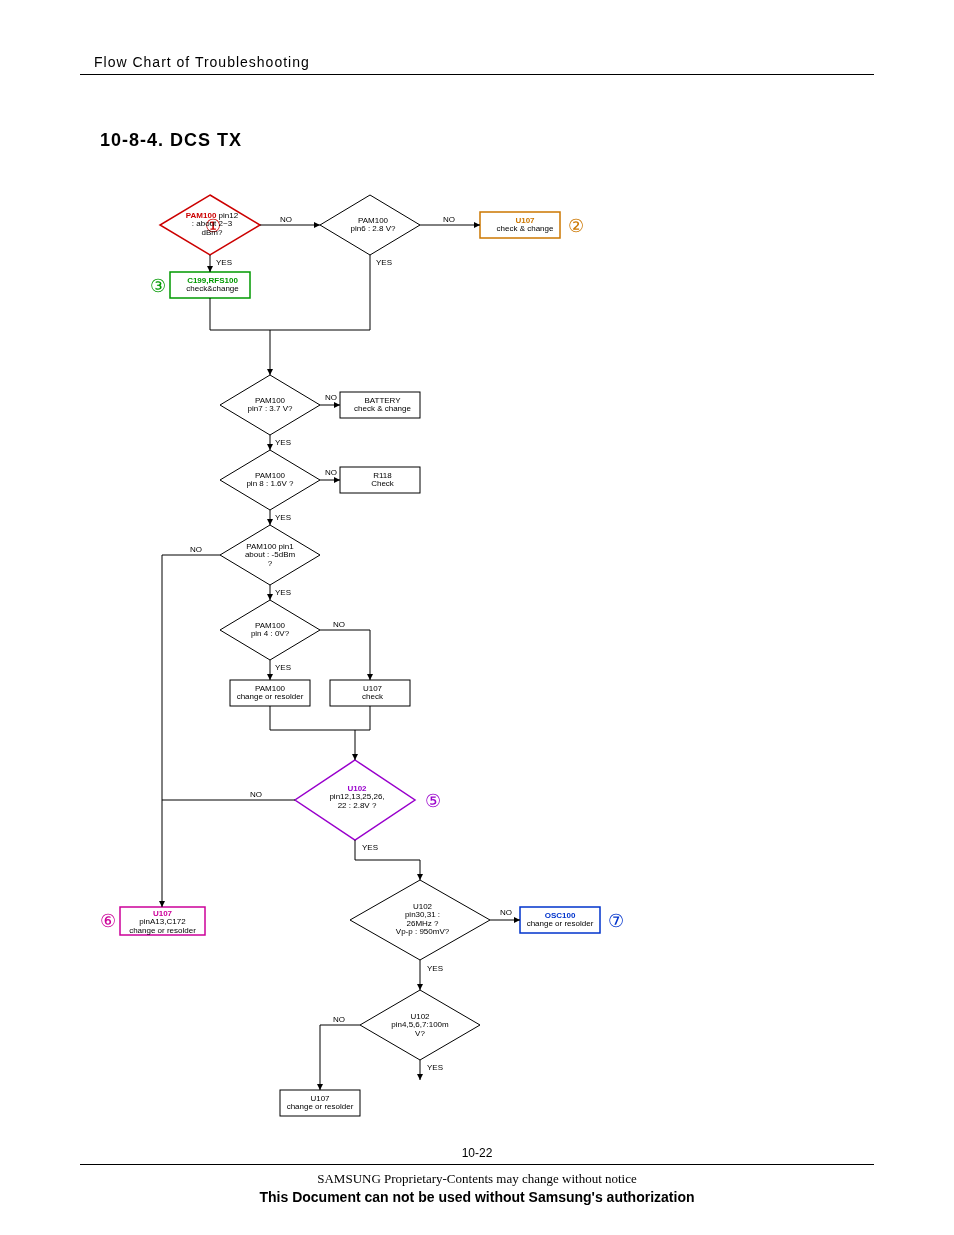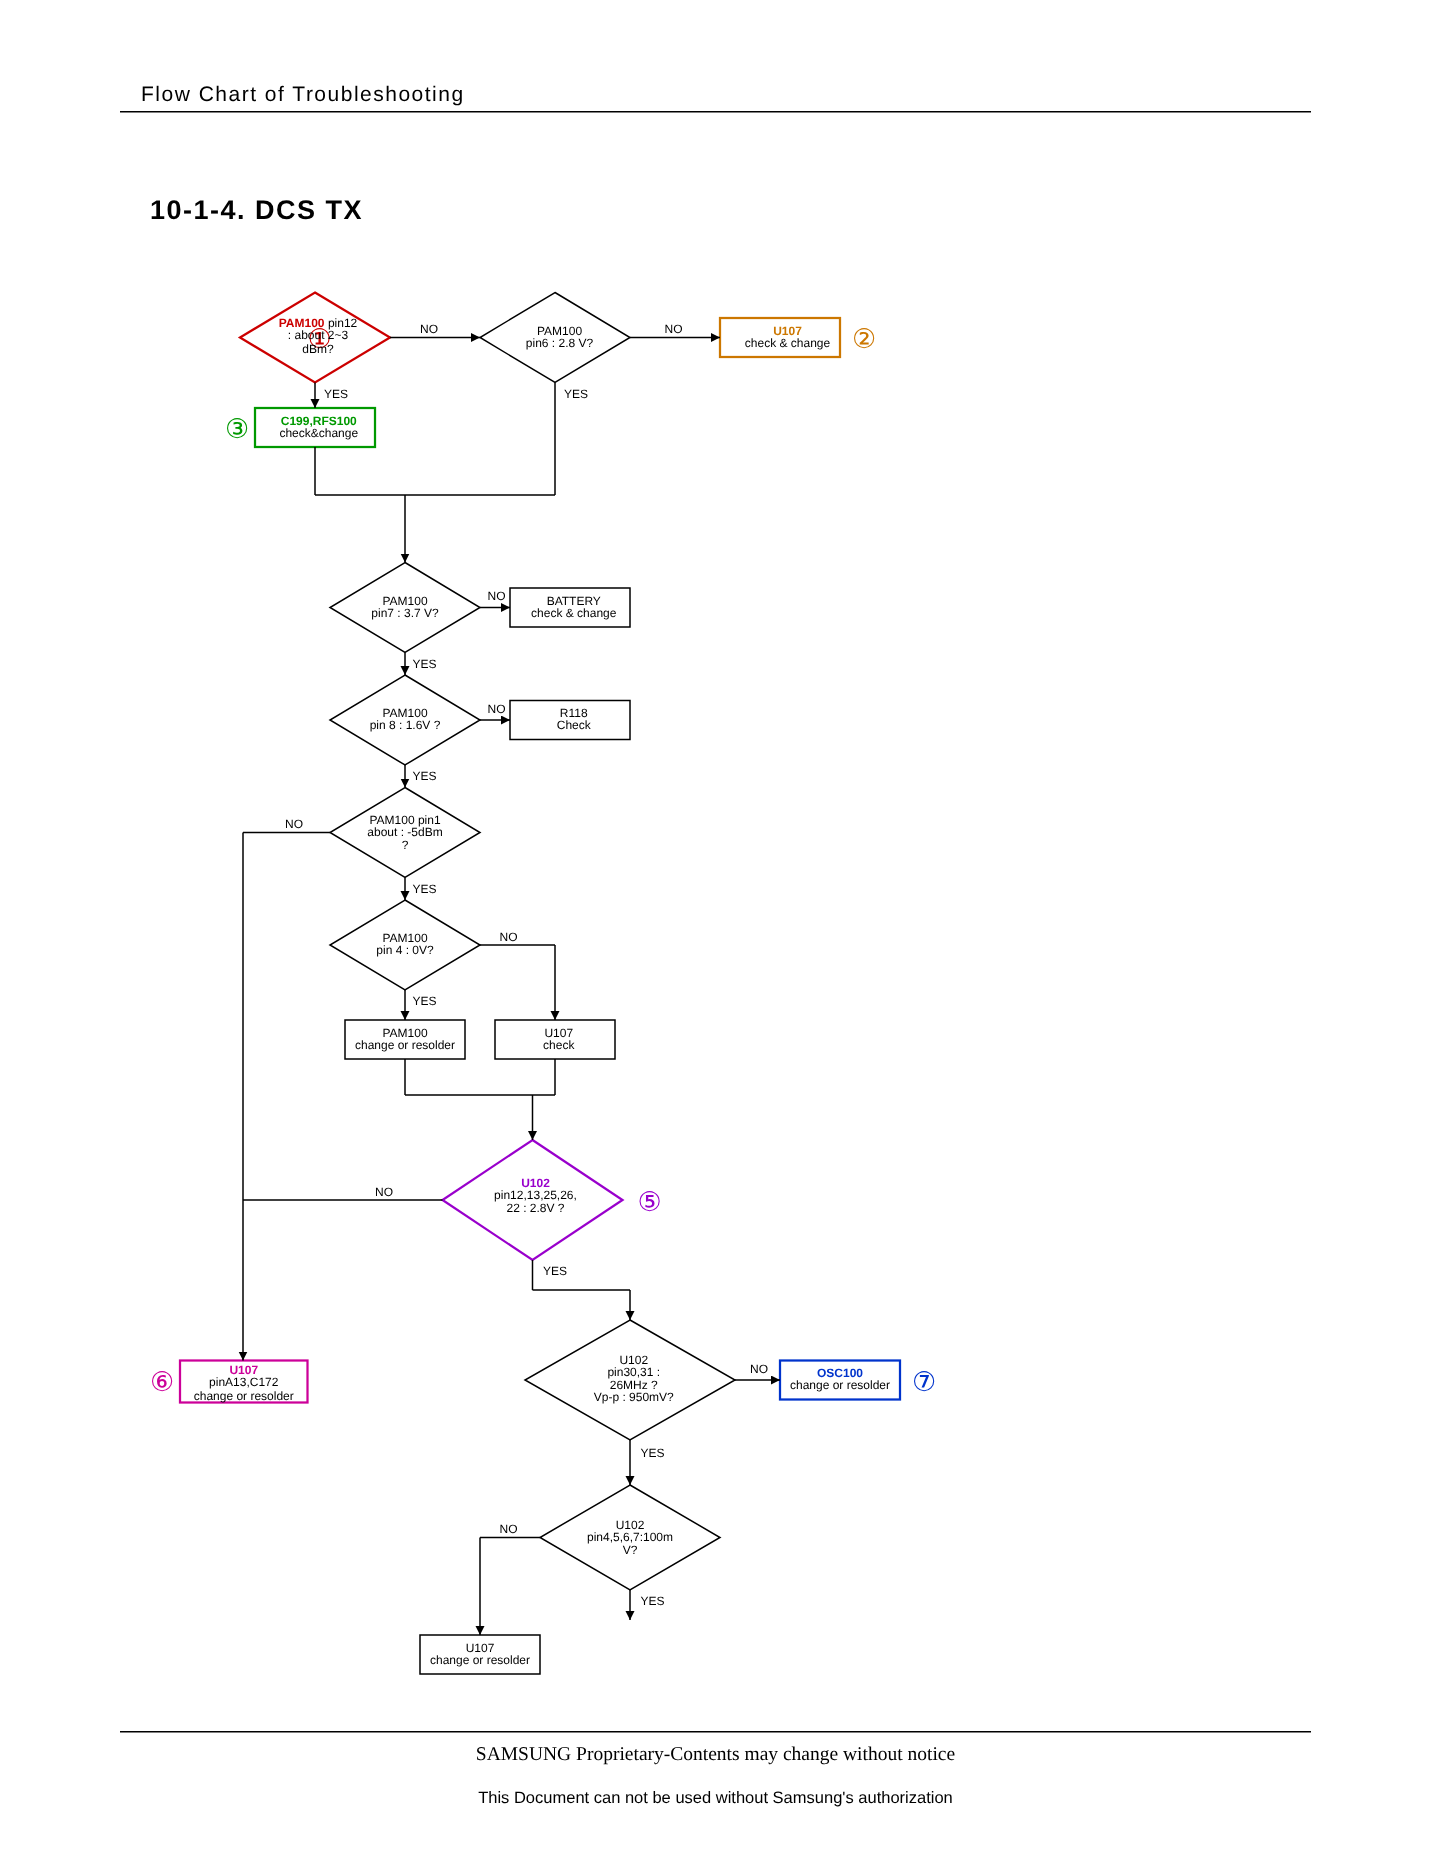--- a/index.html
+++ b/index.html
@@ -48,21 +48,21 @@
   .footer-line {
     width: 794px;
     border-top: 1.5px solid #000;
     margin-bottom: 6px;
   }
   .page-num {
     font-size: 12px;
     margin-bottom: 4px;
   }
   .footer-t1 { font-size: 13px; font-family: Liberation Serif, serif; }
-  .footer-t2 { font-size: 11px; margin-top:16px;}
+  .footer-t2 { font-size: 14px; margin-top:2px;font-weight:bold;}
   .condition-box {
     position: absolute;
     top: 160px;
     left: 620px;
     width: 210px;
     height: 100px;
     border: 1px solid #000;
     border-radius: 10px;
     font-size: 8px;
     text-align: center;
@@ -79,21 +79,21 @@
     font-size: 18px;
   }
   .yn { position:absolute; font-size:8px; }
 </style>
 </head>
 <body>
 
 <div class="page">
   <div class="header-text">Flow Chart of Troubleshooting</div>
   <div class="header-line"></div>
-  <div class="section-title">10-1-4. DCS TX</div>
+  <div class="section-title">10-8-4. DCS TX</div>
 
 
   <svg width="560" height="980">
     <defs>
       <marker id="arr" markerWidth="8" markerHeight="8" refX="6" refY="3" orient="auto">
         <path d="M0,0 L6,3 L0,6 Z" fill="#000"></path>
       </marker>
     </defs>
 
     <polygon points="130,35 180,65 130,95 80,65" fill="#fff" stroke="#cc0000" stroke-width="1.5"></polygon>
@@ -277,17 +277,18 @@
   <div class="yn" style="top:620px;left:333px">NO</div>
   <div class="yn" style="top:663px;left:275px">YES</div>
   <div class="yn" style="top:790px;left:250px">NO</div>
   <div class="yn" style="top:843px;left:362px">YES</div>
   <div class="yn" style="top:908px;left:500px">NO</div>
   <div class="yn" style="top:964px;left:427px">YES</div>
   <div class="yn" style="top:1015px;left:333px">NO</div>
   <div class="yn" style="top:1063px;left:427px">YES</div>
 
   <div class="footer-area">
+    <div class="page-num">10-22</div>
     <div class="footer-line"></div>
     <div class="footer-t1">SAMSUNG Proprietary-Contents may change without notice</div>
     <div class="footer-t2">This Document can not be used without Samsung's authorization</div>
   </div>
 </div>
 
 </body></html>

